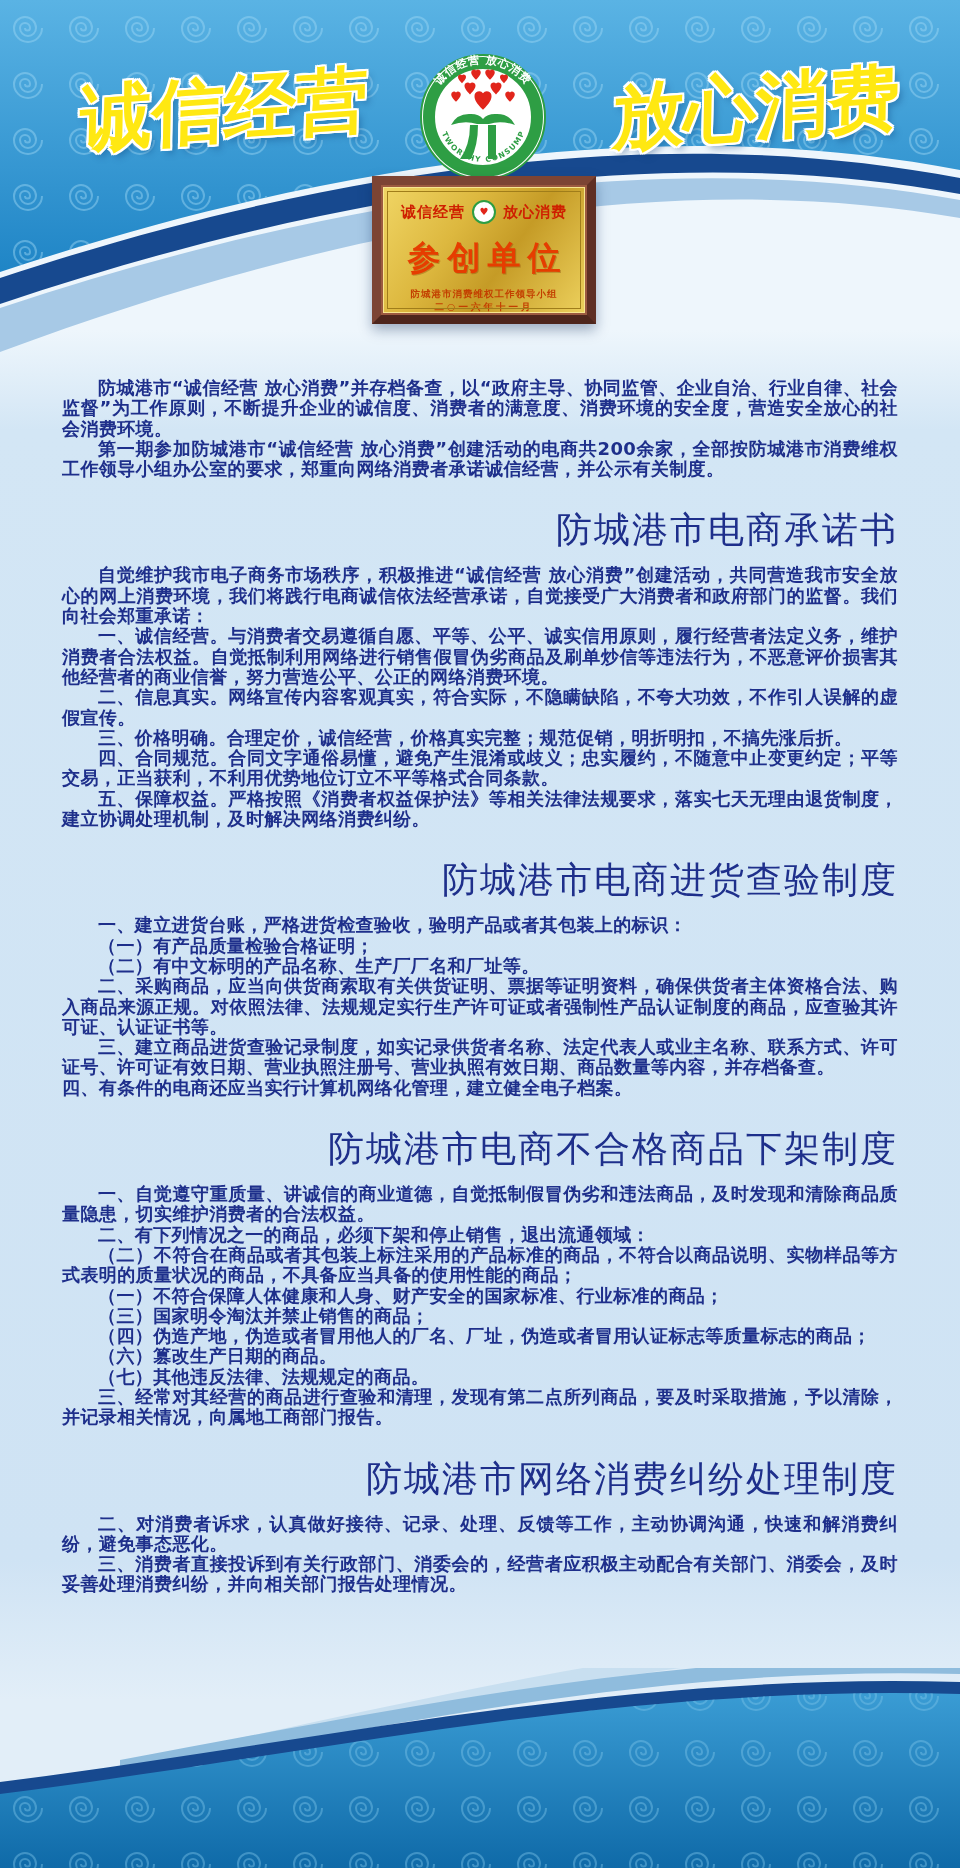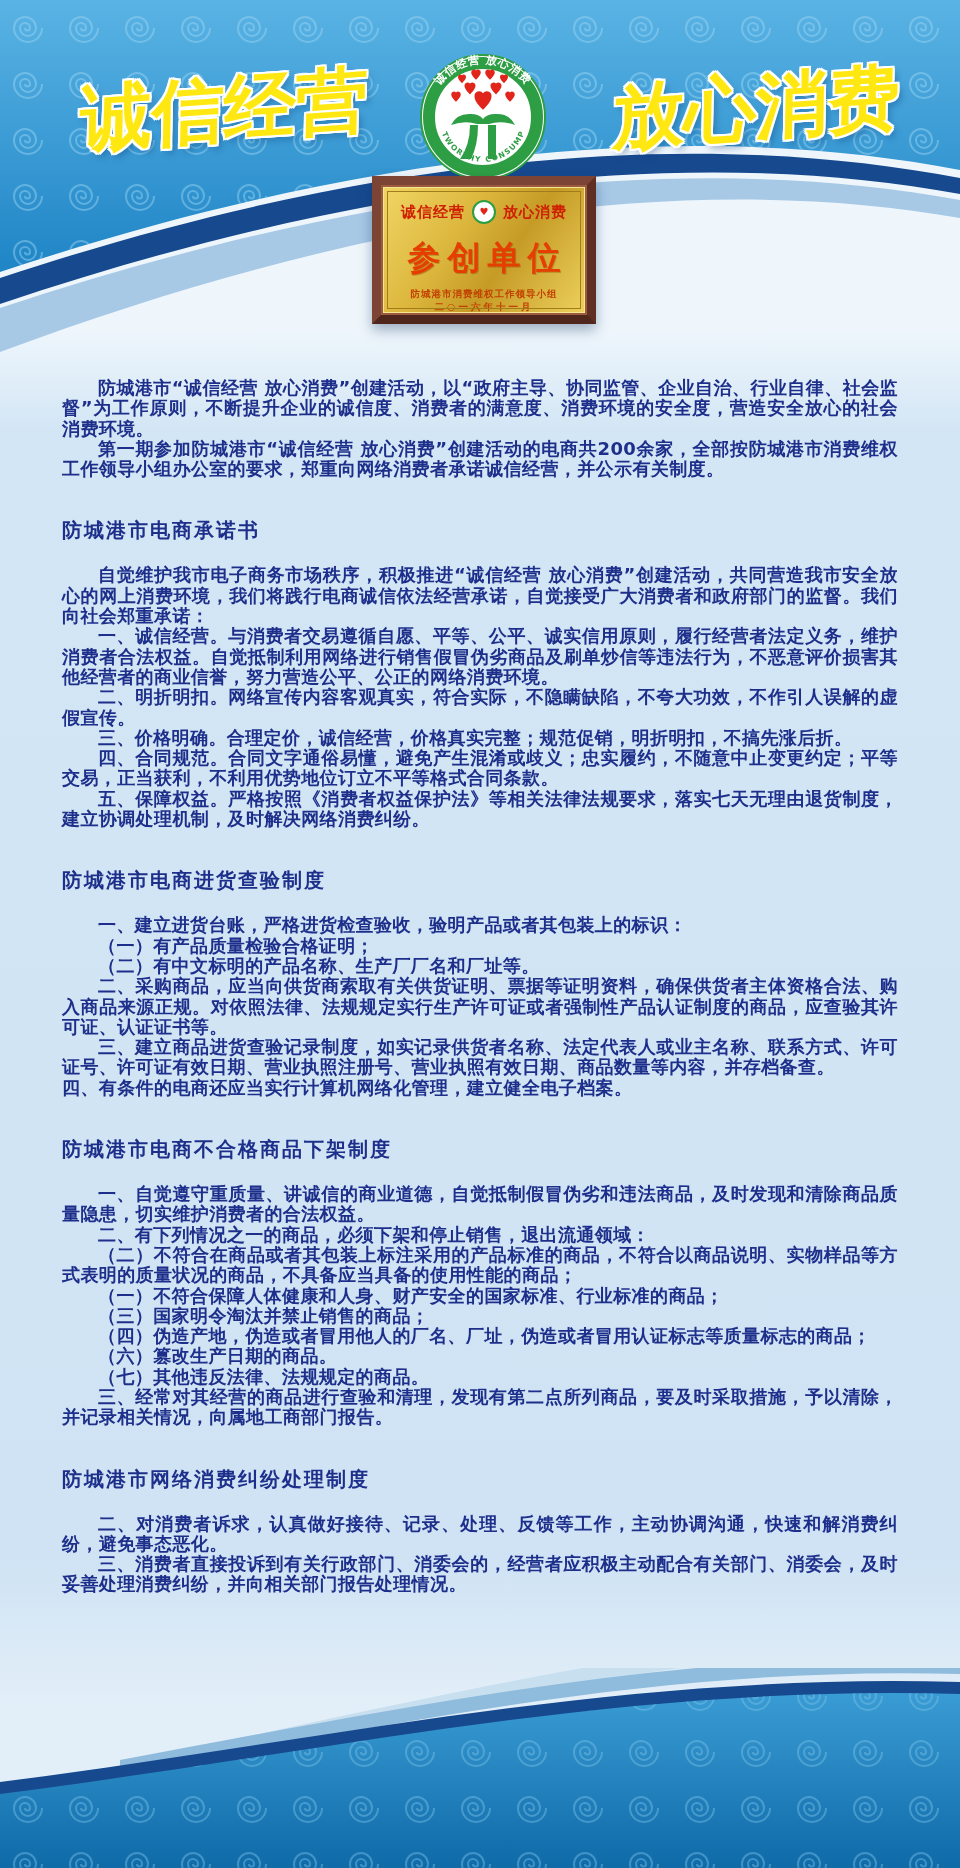--- a/index.html
+++ b/index.html
@@ -31,22 +31,22 @@
     display:flex;align-items:center;justify-content:center;color:#e1251b;font-size:10px;line-height:1;}
   .plaque-title{color:#e63d00;font-weight:bold;font-size:33px;letter-spacing:7px;margin-top:12px;text-indent:7px;
     text-shadow:1px 1px 0 rgba(130,60,0,.35);}
   .plaque-issuer{color:#c33f00;font-weight:bold;font-size:9.5px;letter-spacing:1px;margin-top:7px;}
   .plaque-date{color:#c33f00;font-weight:bold;font-size:9.5px;letter-spacing:3px;margin-top:0;}
 
   .content{position:absolute;left:62px;right:62px;top:378px;color:#1e2f8b;}
   .para{margin:0;font-size:18px;line-height:20.3px;font-weight:bold;letter-spacing:.4px;
     text-align:justify;text-indent:2em;}
   .para.flush{text-indent:0;}
-  .section-title{margin:36px 0 20px 0;font-size:20px;line-height:30px;font-weight:bold;
-    text-align:left;letter-spacing:2px;color:#1e2f8b;}
+  .section-title{margin:36px 0 20px 0;font-size:36px;line-height:30px;font-weight:normal;
+    text-align:right;letter-spacing:2px;color:#1e2f8b;}
 </style>
 </head>
 <body>
 
 <div class="poster">
 
   <svg id="header-art" class="layer-svg" width="960" height="400" viewBox="0 0 960 400">
     <defs>
       <linearGradient id="hgrad" x1="0" y1="0" x2="0" y2="1">
         <stop offset="0" stop-color="#5ab3e4"></stop>
@@ -107,28 +107,28 @@
         <span class="zh">放心消费</span>
       </div>
       <div class="plaque-title">参创单位</div>
       <div class="plaque-issuer">防城港市消费维权工作领导小组</div>
       <div class="plaque-date">二○一六年十一月</div>
     </div>
   </div>
 
   <div class="content">
     <div>
-        <p class="para">防城港市“诚信经营  放心消费”创建活动，以“政府主导、协同监管、企业自治、行业自律、社会监督”为工作原则，不断提升企业的诚信度、消费者的满意度、消费环境的安全度，营造安全放心的社会消费环境。</p>
+        <p class="para">防城港市“诚信经营  放心消费”并存档备查，以“政府主导、协同监管、企业自治、行业自律、社会监督”为工作原则，不断提升企业的诚信度、消费者的满意度、消费环境的安全度，营造安全放心的社会消费环境。</p>
         <p class="para">第一期参加防城港市“诚信经营  放心消费”创建活动的电商共200余家，全部按防城港市消费维权工作领导小组办公室的要求，郑重向网络消费者承诺诚信经营，并公示有关制度。</p>
       </div>
     <div>
         <h2 class="section-title">防城港市电商承诺书</h2>
         <p class="para">自觉维护我市电子商务市场秩序，积极推进“诚信经营  放心消费”创建活动，共同营造我市安全放心的网上消费环境，我们将践行电商诚信依法经营承诺，自觉接受广大消费者和政府部门的监督。我们向社会郑重承诺：</p>
         <p class="para">一、诚信经营。与消费者交易遵循自愿、平等、公平、诚实信用原则，履行经营者法定义务，维护消费者合法权益。自觉抵制利用网络进行销售假冒伪劣商品及刷单炒信等违法行为，不恶意评价损害其他经营者的商业信誉，努力营造公平、公正的网络消费环境。</p>
-        <p class="para">二、明折明扣。网络宣传内容客观真实，符合实际，不隐瞒缺陷，不夸大功效，不作引人误解的虚假宣传。</p>
+        <p class="para">二、信息真实。网络宣传内容客观真实，符合实际，不隐瞒缺陷，不夸大功效，不作引人误解的虚假宣传。</p>
         <p class="para">三、价格明确。合理定价，诚信经营，价格真实完整；规范促销，明折明扣，不搞先涨后折。</p>
         <p class="para">四、合同规范。合同文字通俗易懂，避免产生混淆或歧义；忠实履约，不随意中止变更约定；平等交易，正当获利，不利用优势地位订立不平等格式合同条款。</p>
         <p class="para">五、保障权益。严格按照《消费者权益保护法》等相关法律法规要求，落实七天无理由退货制度，建立协调处理机制，及时解决网络消费纠纷。</p>
         <h2 class="section-title">防城港市电商进货查验制度</h2>
         <p class="para">一、建立进货台账，严格进货检查验收，验明产品或者其包装上的标识：</p>
         <p class="para">（一）有产品质量检验合格证明；</p>
         <p class="para">（二）有中文标明的产品名称、生产厂厂名和厂址等。</p>
         <p class="para">二、采购商品，应当向供货商索取有关供货证明、票据等证明资料，确保供货者主体资格合法、购入商品来源正规。对依照法律、法规规定实行生产许可证或者强制性产品认证制度的商品，应查验其许可证、认证证书等。</p>
         <p class="para">三、建立商品进货查验记录制度，如实记录供货者名称、法定代表人或业主名称、联系方式、许可证号、许可证有效日期、营业执照注册号、营业执照有效日期、商品数量等内容，并存档备查。</p>
         <p class="para flush">四、有条件的电商还应当实行计算机网络化管理，建立健全电子档案。</p>

